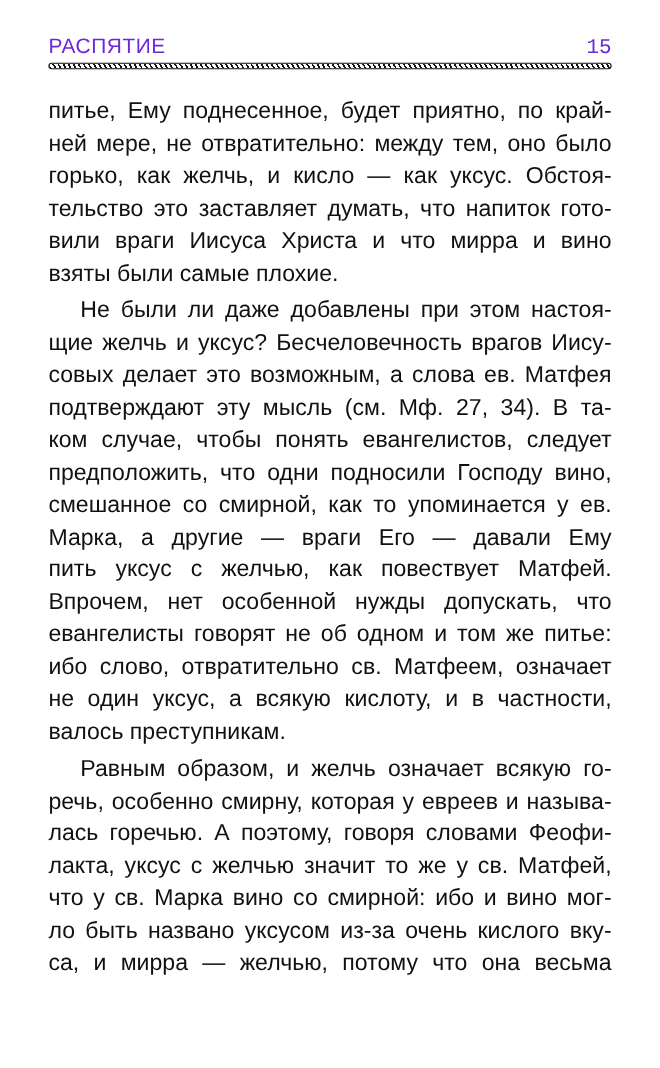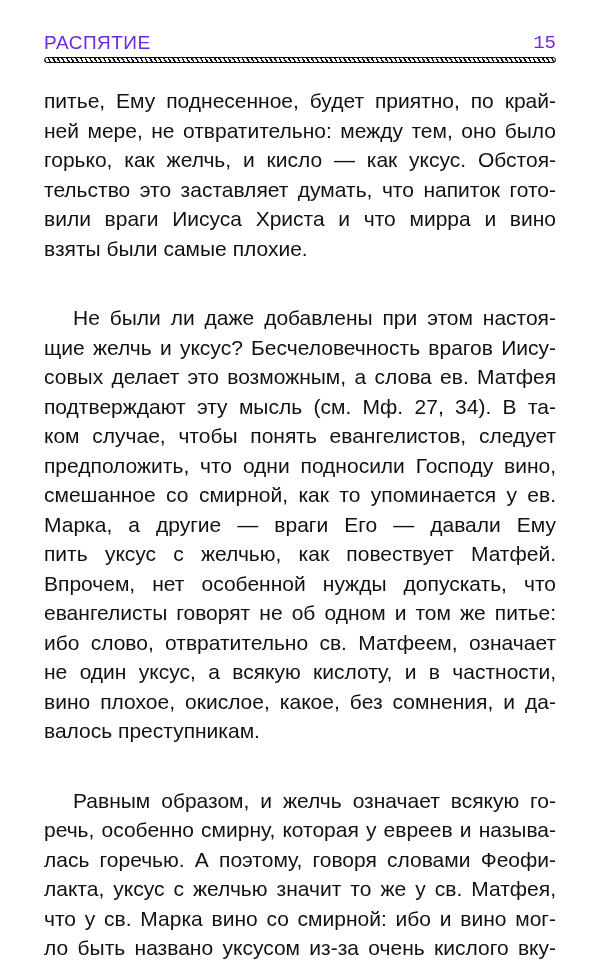--- a/index.html
+++ b/index.html
@@ -17,21 +17,21 @@
     border-radius: 3px; border: 1.5px solid #111; box-sizing: border-box;
     background: repeating-linear-gradient(60deg, #111 0 1.5px, #fff 1.5px 4px);
   }
   .body-text {
     position: absolute; left: 44px; width: 512px; top: 86px;
     font-family: "Liberation Sans", sans-serif; font-size: 21px; line-height: 29.5px;
     color: #111;
   }
   .line { display: block; white-space: nowrap; text-align: justify; text-align-last: justify; height: 29.5px; }
   .line.last { text-align-last: left; }
-  .line.indent { padding-left: 29px; margin-top: 36px; }
+  .line.indent { padding-left: 29px; }
   .para-gap { height: 4px; }
 </style>
 </head>
 <body>
 
 <div class="page">
   <div class="header">
     <span class="running-title">РАСПЯТИЕ</span>
     <span class="page-number">15</span>
   </div>
@@ -56,28 +56,27 @@
       <span class="line">подтверждают эту мысль (см. Мф. 27, 34). В та-</span>
       <span class="line">ком случае, чтобы понять евангелистов, следует</span>
       <span class="line">предположить, что одни подносили Господу вино,</span>
       <span class="line">смешанное со смирной, как то упоминается у ев.</span>
       <span class="line">Марка, а другие — враги Его — давали Ему</span>
       <span class="line">пить уксус с желчью, как повествует Матфей.</span>
       <span class="line">Впрочем, нет особенной нужды допускать, что</span>
       <span class="line">евангелисты говорят не об одном и том же питье:</span>
       <span class="line">ибо слово, отвратительно св. Матфеем, означает</span>
       <span class="line">не один уксус, а всякую кислоту, и в частности,</span>
-      <span class="line">вино плохое, окислое, какое, без сомнения, и да-</span>
       <span class="line last">валось преступникам.</span>
     </div>
     <div class="para-gap"></div>
 
     <div>
       <span class="line indent">Равным образом, и желчь означает всякую го-</span>
       <span class="line">речь, особенно смирну, которая у евреев и называ-</span>
       <span class="line">лась горечью. А поэтому, говоря словами Феофи-</span>
-      <span class="line">лакта, уксус с желчью значит то же у св. Матфея,</span>
+      <span class="line">лакта, уксус с желчью значит то же у св. Матфей,</span>
       <span class="line">что у св. Марка вино со смирной: ибо и вино мог-</span>
       <span class="line">ло быть названо уксусом из-за очень кислого вку-</span>
       <span class="line">са, и мирра — желчью, потому что она весьма</span>
     </div>
   </div>
 </div>
 
 </body></html>

